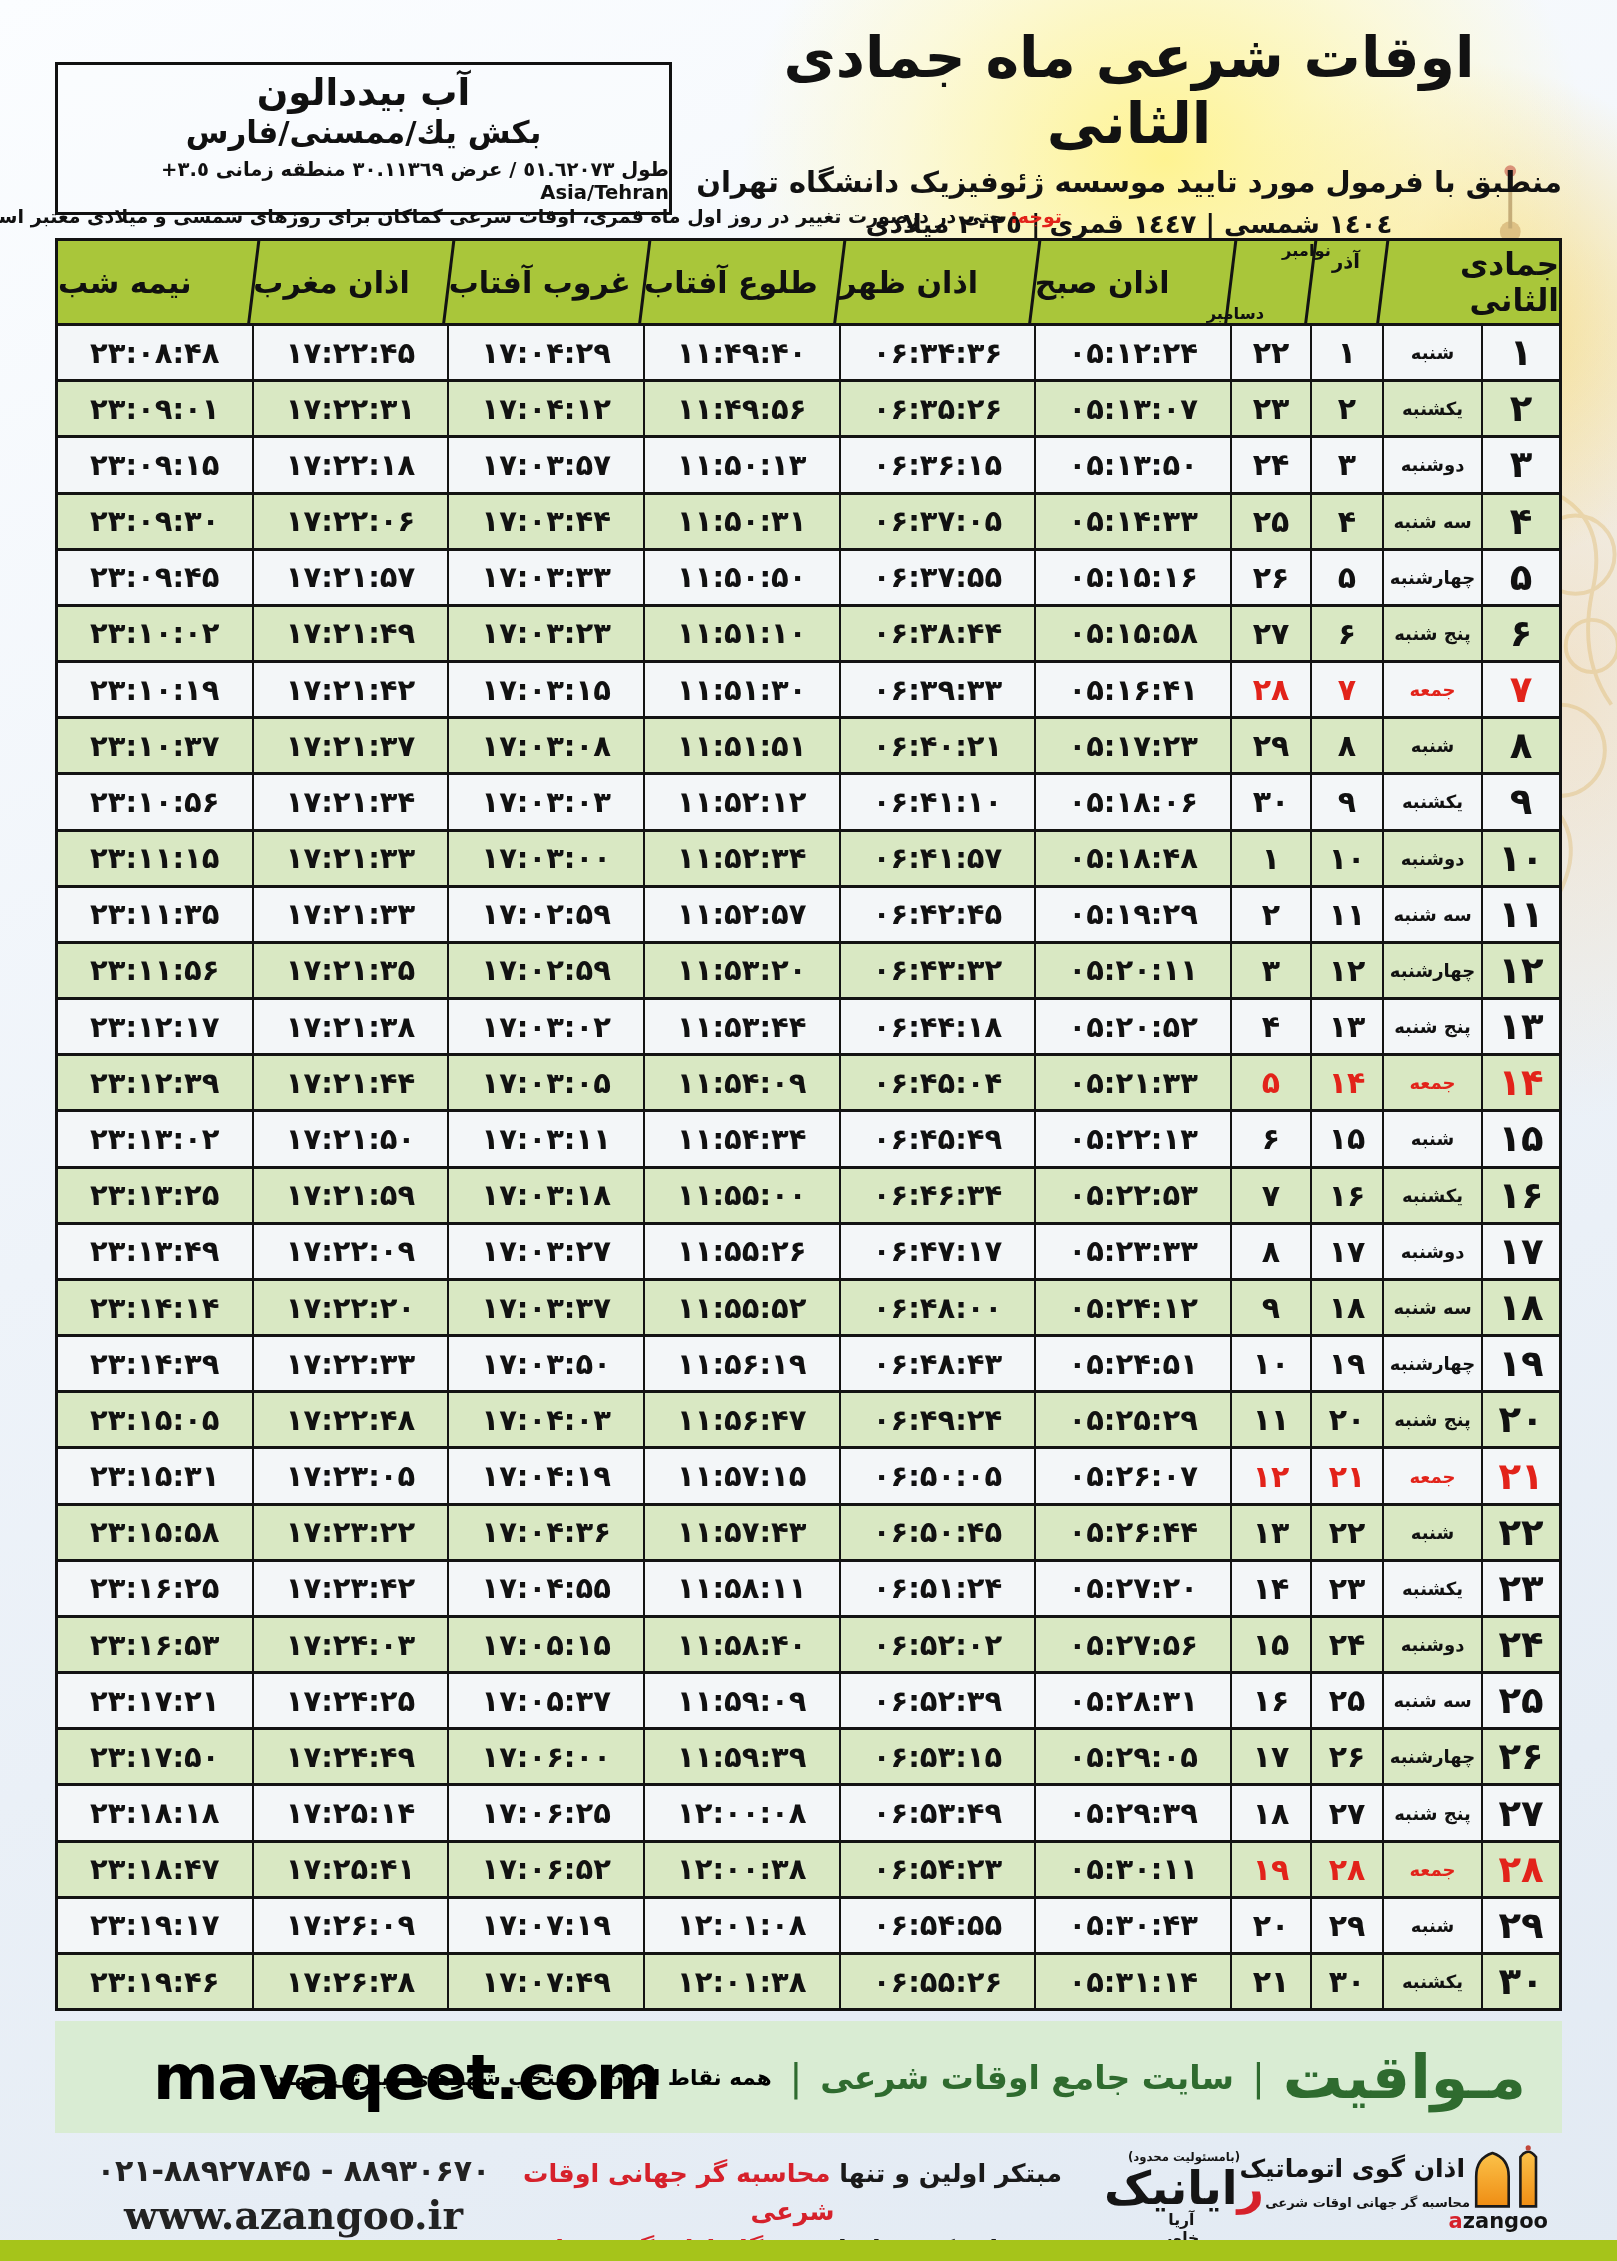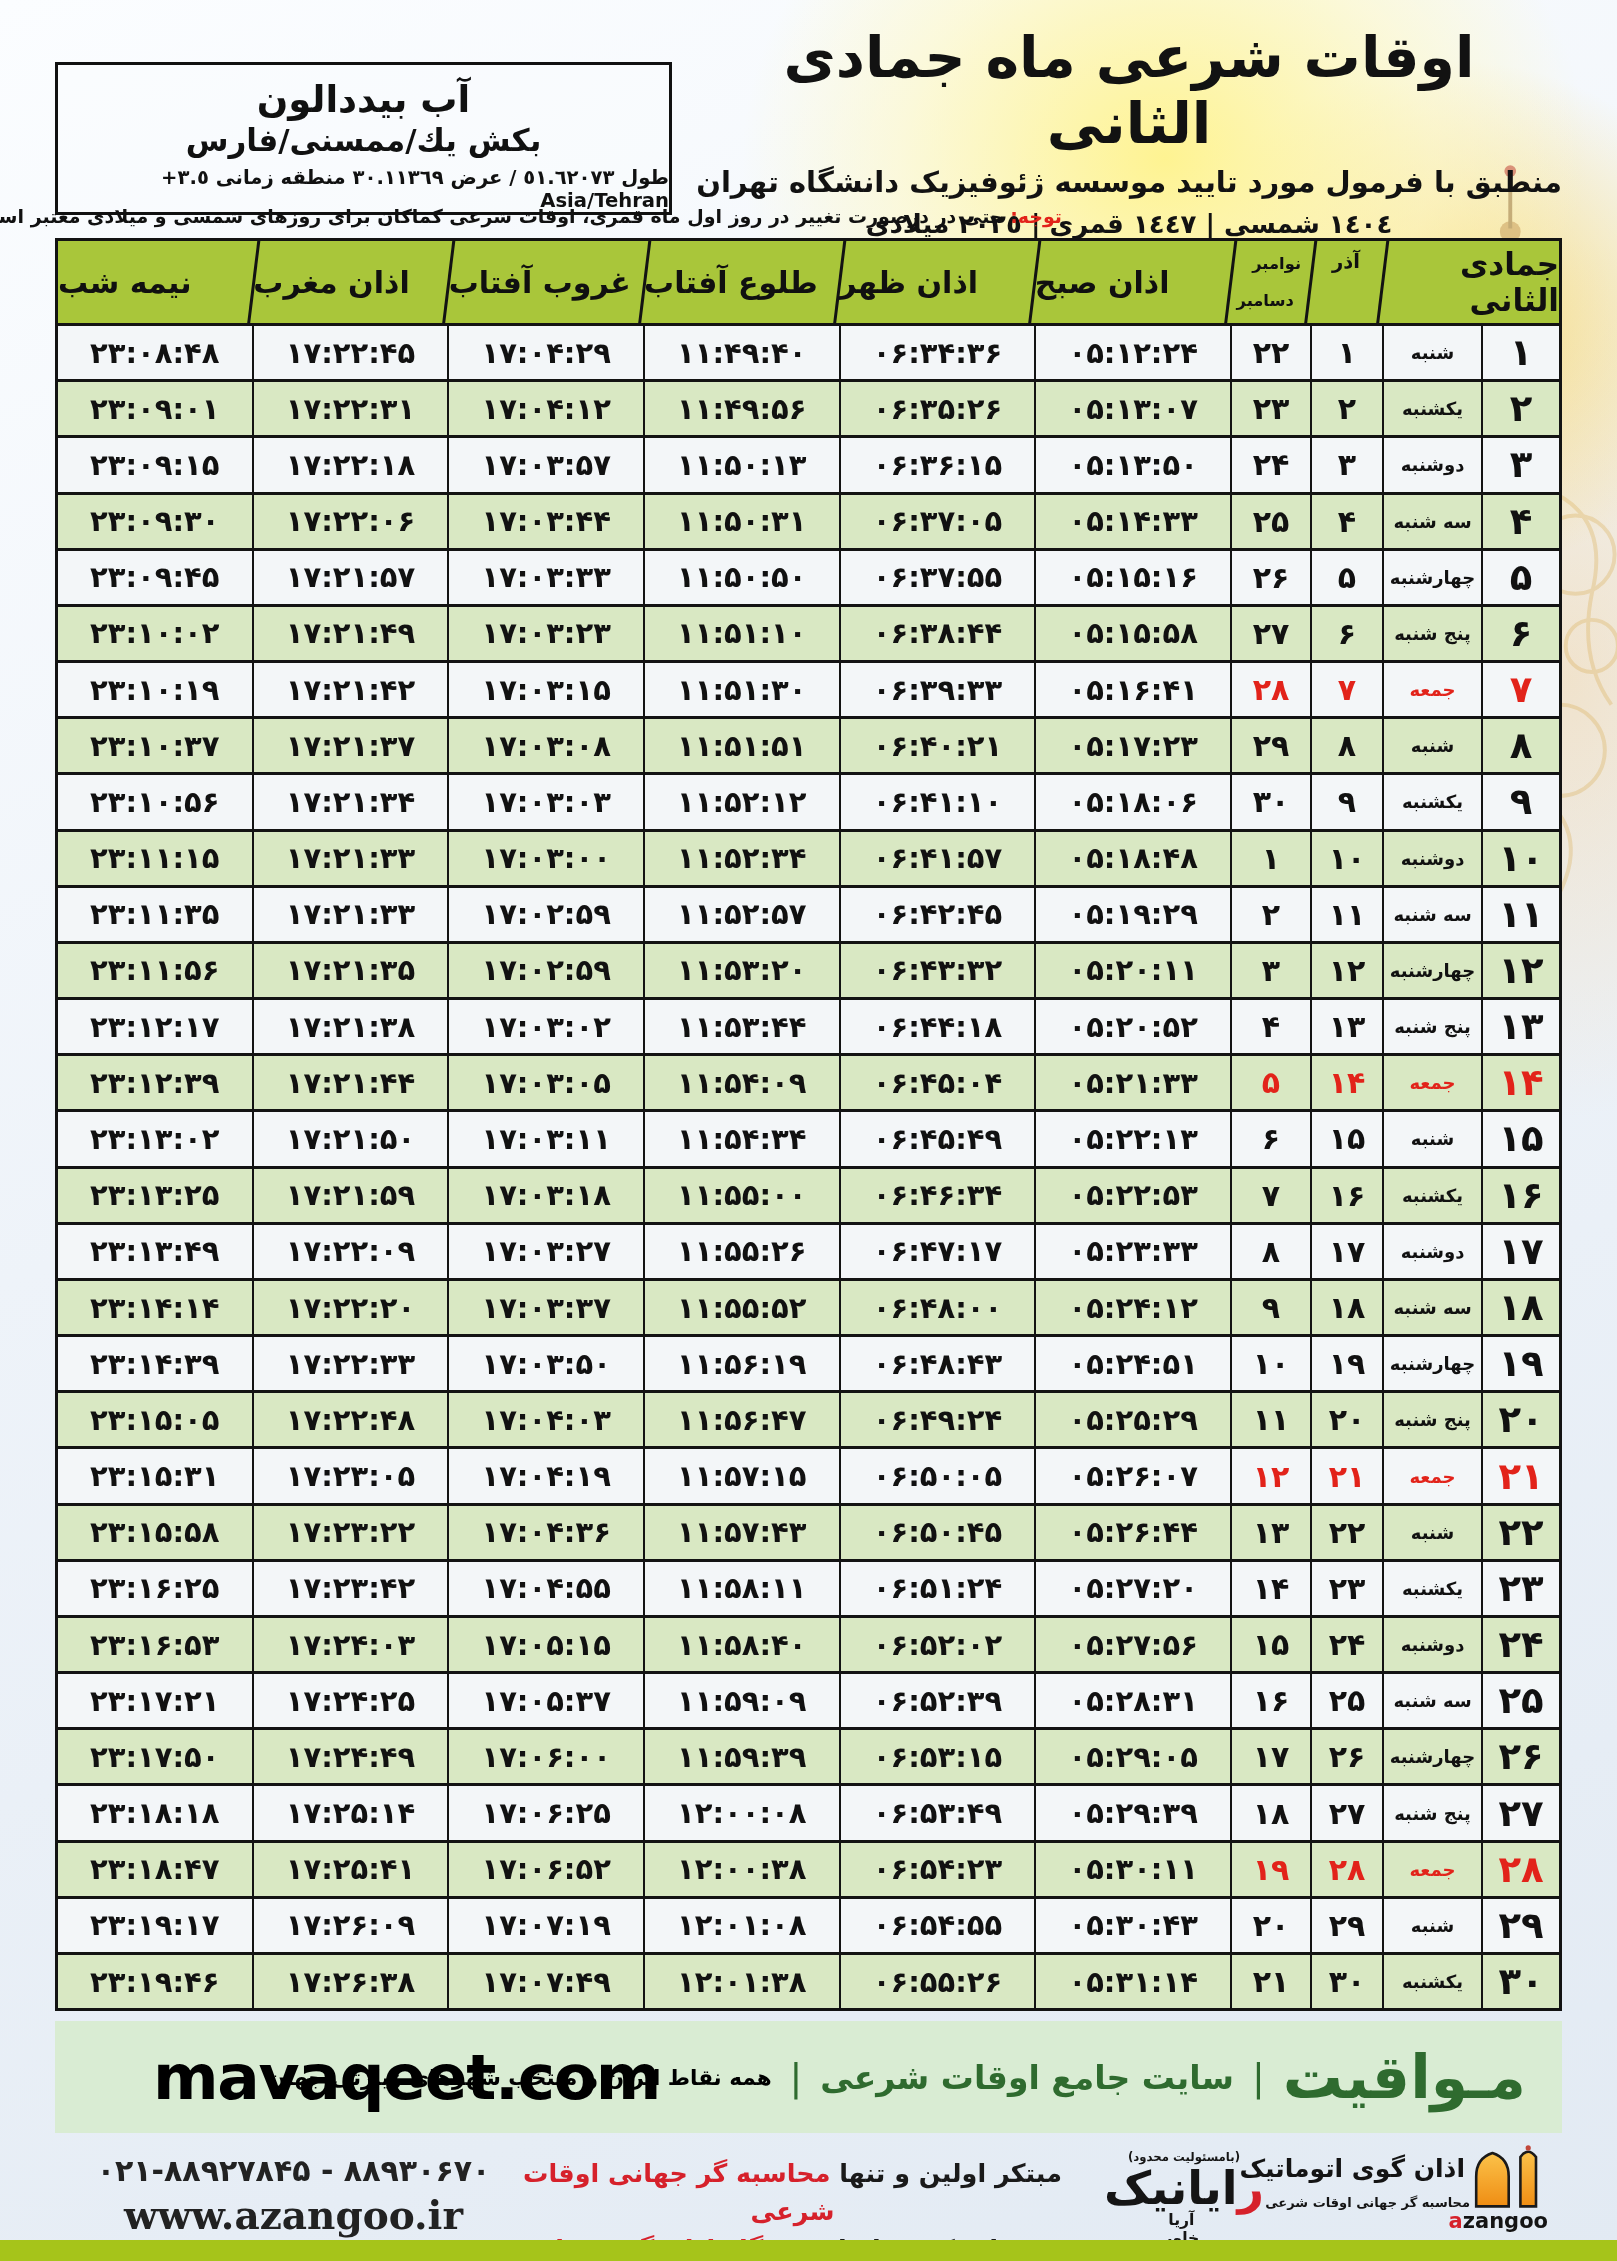--- a/index.html
+++ b/index.html
@@ -15,39 +15,39 @@
           radial-gradient(326px 587px at 97% 30%, rgba(244,196,120,.35), rgba(244,196,120,0) 75%);}
   .minaret-art{position:absolute;right:0;top:98px;width:222px;height:848px;opacity:.55;pointer-events:none;}
 
   
   .title-block{position:absolute;top:25px;right:55px;width:868px;text-align:center;direction:rtl;color:#121212;}
   .main-title{font-size:57px;font-weight:800;line-height:1.15;}
   .sub-title{font-size:29px;font-weight:800;margin-top:9px;}
   .cal-line{font-size:26px;font-weight:600;margin-top:10.4px;}
 
   .loc-box{position:absolute;left:55px;top:62px;width:617px;height:153px;border:3.3px solid #111;
-           background:rgba(250,252,254,.55);display:flex;flex-direction:column;justify-content:flex-end;
+           background:rgba(250,252,254,.55);display:flex;flex-direction:column;justify-content:center;
            align-items:center;direction:rtl;color:#111;box-sizing:border-box;}
   .loc-name{font-size:37px;font-weight:800;line-height:1.1;}
   .loc-region{font-size:31px;font-weight:800;line-height:1.25;}
   .loc-coords{font-size:19.6px;font-weight:700;margin-top:6.5px;}
 
   .note-line{position:absolute;right:556px;top:205px;direction:rtl;font-size:19px;font-weight:700;
              white-space:nowrap;color:#111;}
   .note-line .lbl{color:#e2231a;margin-left:6.5px;}
 
   
   .ptable{position:absolute;left:55px;top:238px;width:1507px;height:1773px;border:3.9px solid #131313;
           box-sizing:border-box;display:flex;flex-direction:column;direction:rtl;}
   .thead{height:82px;flex:none;background:#a9c63a;display:flex;border-bottom:3.9px solid #131313;
          position:relative;overflow:hidden;}
   .th{position:relative;display:flex;align-items:center;justify-content:center;color:#101010;}
   .th-jumada{width:177px;flex:none;font-size:31px;font-weight:700;}
   .th-azar{width:72px;flex:none;font-size:19.6px;font-weight:600;align-items:flex-start;padding-top:9px;box-sizing:border-box;}
-  .th-novdec{width:80px;flex:none;flex-direction:column;font-size:16.3px;font-weight:600;justify-content:center;gap:18px;}
+  .th-novdec{width:80px;flex:none;flex-direction:row;font-size:16.3px;font-weight:600;justify-content:center;gap:18px;}
   .th-novdec .top{align-self:flex-start;margin-right:9px;}
   .th-novdec .bot{align-self:flex-end;margin-left:6.5px;}
   .th-time{flex:1;font-size:30px;font-weight:700;justify-content:flex-end;}
   .th + .th .hdiv{position:absolute;right:-1.3px;top:-9px;height:104px;width:2.6px;background:#131313;
                   transform:rotate(7deg);}
   .tbody{flex:1;display:flex;flex-direction:column;}
   .tr{flex:1;display:flex;direction:rtl;}
   .tr + .tr{border-top:3.3px solid #131313;}
   .row-light{background:#f3f6f8;}
   .row-green{background:#d9e8c3;}

